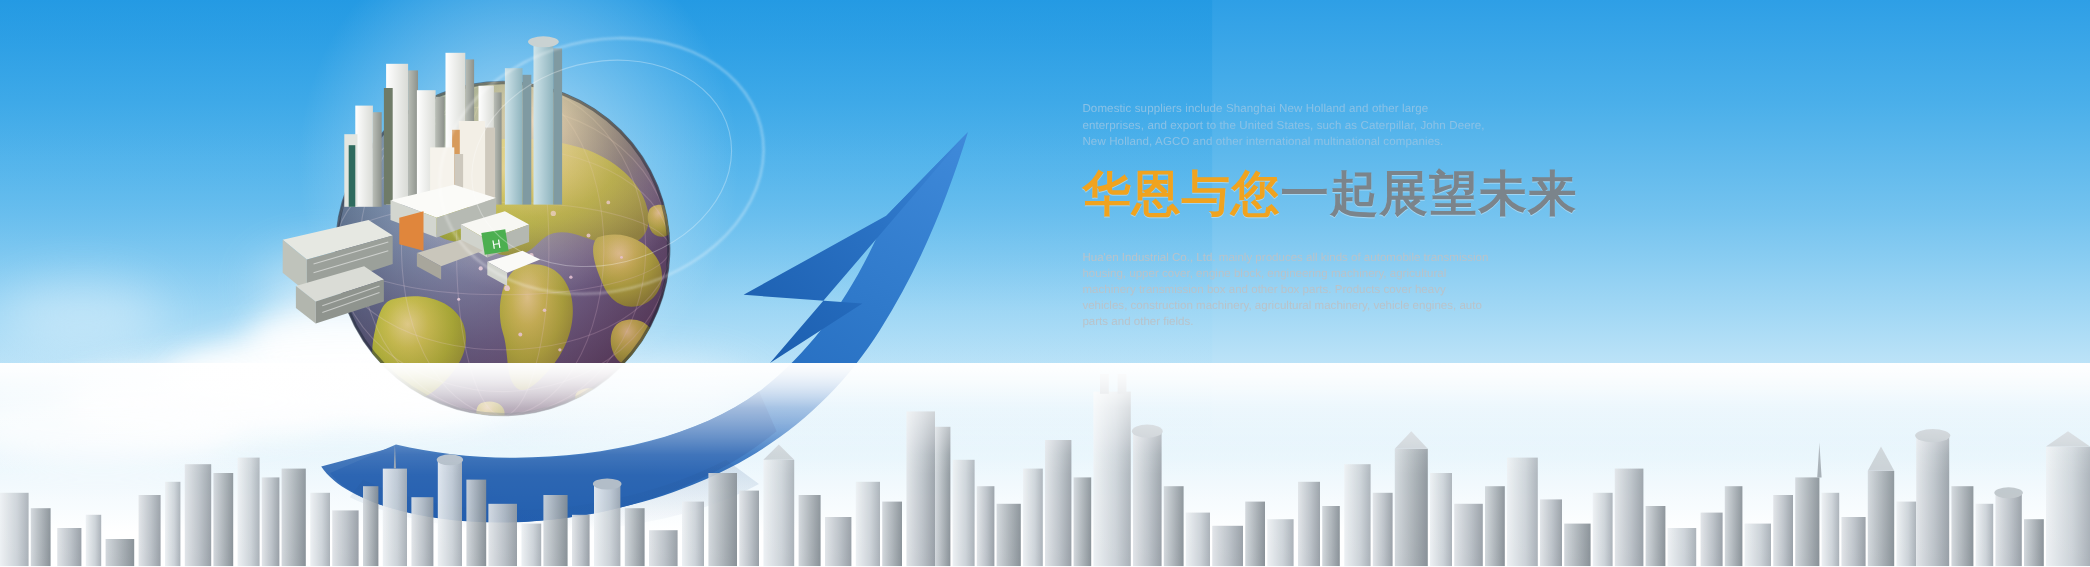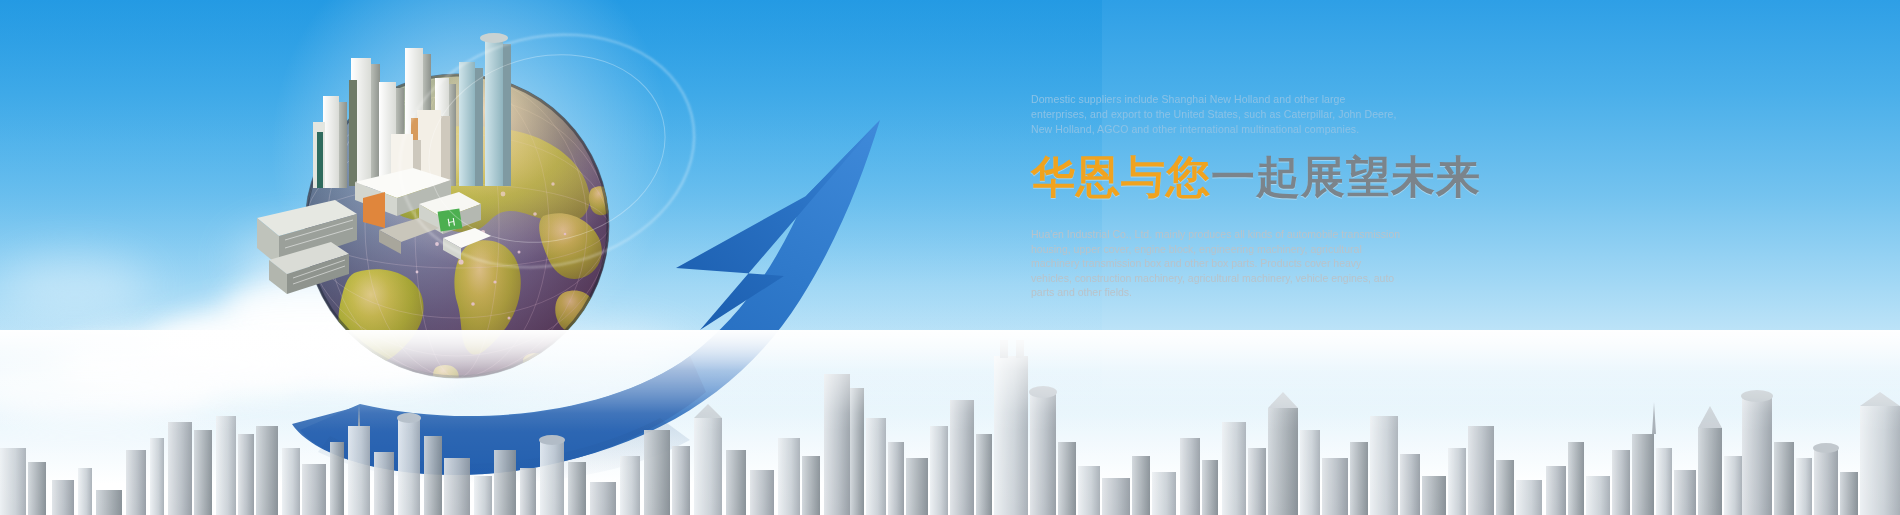--- a/index.html
+++ b/index.html
@@ -87,21 +87,21 @@
   }
   .city-fade{
     position:absolute; left:0; bottom:0; width:1900px; height:185px;
     background:linear-gradient(to bottom, rgba(255,255,255,.95) 0%, rgba(255,255,255,.25) 22%, rgba(255,255,255,0) 55%);
     pointer-events:none;
   }
 
   
   .copy{
     position:absolute;
-    left:1031px; top:92px;
+    left:984px; top:92px;
     width:450px;
   }
   .eyebrow{
     font-size:10.5px;
     line-height:15px;
     color:#8fc3e6;
     letter-spacing:.1px;
     width:372px;
     margin-bottom:16px;
     opacity:.95;

